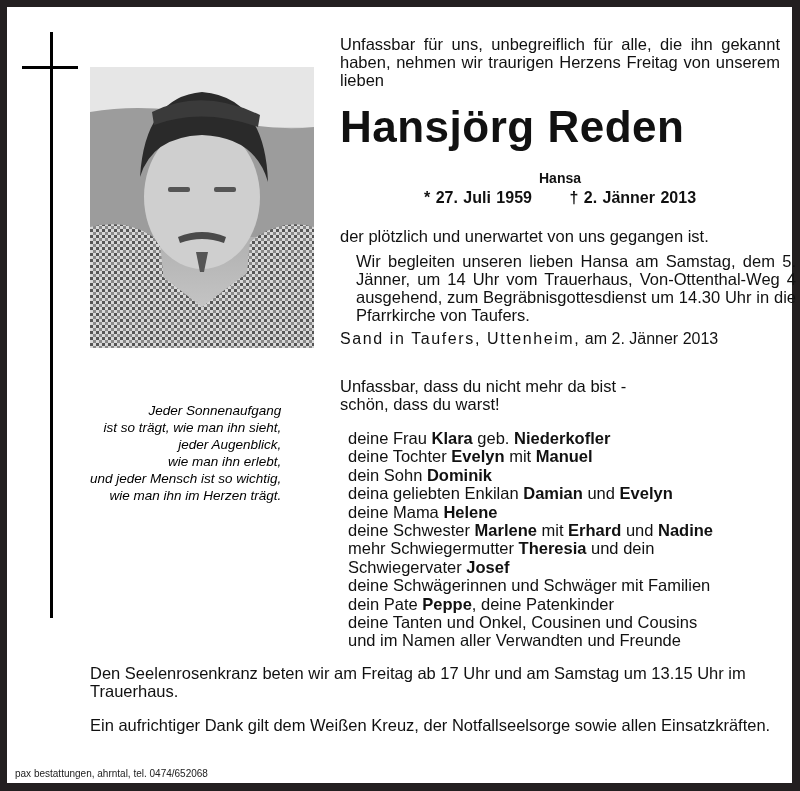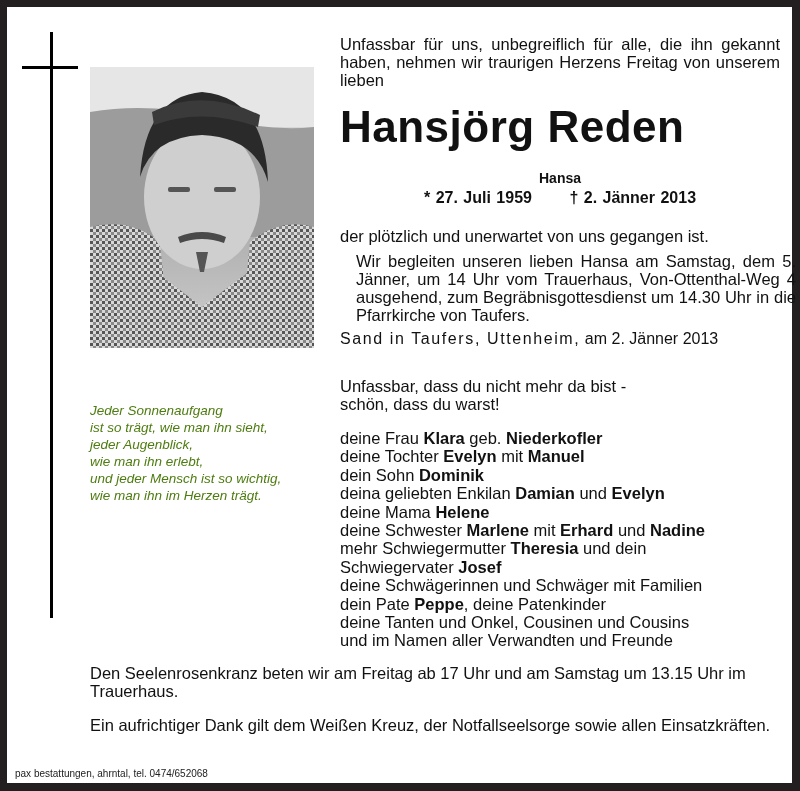--- a/index.html
+++ b/index.html
@@ -4,35 +4,35 @@
 <style>
   html, body { margin:0; padding:0; }
   body { width:800px; height:791px; background:#231f20; position:relative; overflow:hidden;
          font-family:"Liberation Sans", sans-serif; color:#111; }
   .page { position:absolute; left:7px; top:7px; width:785px; height:776px; background:#fff; }
   .cross-v { position:absolute; left:43px; top:25px; width:3px; height:586px; background:#000; }
   .cross-h { position:absolute; left:15px; top:59px; width:56px; height:3px; background:#000; }
   .photo { position:absolute; left:83px; top:60px; width:224px; height:281px; overflow:hidden;
            background:linear-gradient(#e8e8e8 0%, #d4d4d4 25%, #9a9a9a 45%, #b0b0b0 60%, #cfcfcf 100%); }
   .photo svg { width:100%; height:100%; display:block; }
-  .poem { position:absolute; left:83px; top:395px; font-style:italic; font-size:13.5px; line-height:17px; color:#4d7c0f; }
+  .poem { position:absolute; left:83px; top:395px; font-style:italic; font-size:13.5px; line-height:17px; color:#000000;text-align:right; }
   .poem div { white-space:nowrap; }
   .right { position:absolute; left:333px; top:0; width:445px; }
   .intro { position:absolute; top:28px; left:0; width:440px; font-size:16.5px; line-height:18px; text-align:justify; }
   .name { position:absolute; top:94px; left:0; width:440px; text-align:left; font-weight:bold; font-size:44px; letter-spacing:0.5px; line-height:52px; }
   .nick { position:absolute; top:163px; left:0; width:440px; text-align:center; font-weight:bold; font-size:14px; }
   .dates { position:absolute; top:182px; left:0; width:440px; text-align:center; font-weight:bold; font-size:16px; word-spacing:1px; }
   .dates span { display:inline-block; margin:0 16px; }
   .p1 { position:absolute; top:220px; left:0; width:440px; font-size:16.5px; line-height:18px; }
   .p2 { position:absolute; top:245px; left:16px; width:440px; font-size:16.5px; line-height:18px; text-align:justify; }
   .place { position:absolute; top:323px; left:0; width:445px; font-size:16px; line-height:18px; }
   .place .spaced { letter-spacing:1.6px; }
   .quote { position:absolute; top:370px; left:0; width:440px; font-size:16.5px; line-height:18px; }
   .family { position:absolute; top:422px; left:0; width:445px; font-size:16.5px; line-height:18.4px; }
-  .family div { white-space:nowrap; }
+  .family div { white-space:nowrap;margin-left:8px; }
   .family b { font-weight:bold; }
   .bottom { position:absolute; left:83px; top:657px; width:700px; font-size:16.5px; line-height:18px; }
   .bottom p { margin:0 0 16px 0; }
   .footer { position:absolute; left:8px; top:761px; font-size:10px; color:#222; }
 </style>
 </head>
 <body>
 
 <div class="page">
   <div class="cross-v"></div>

